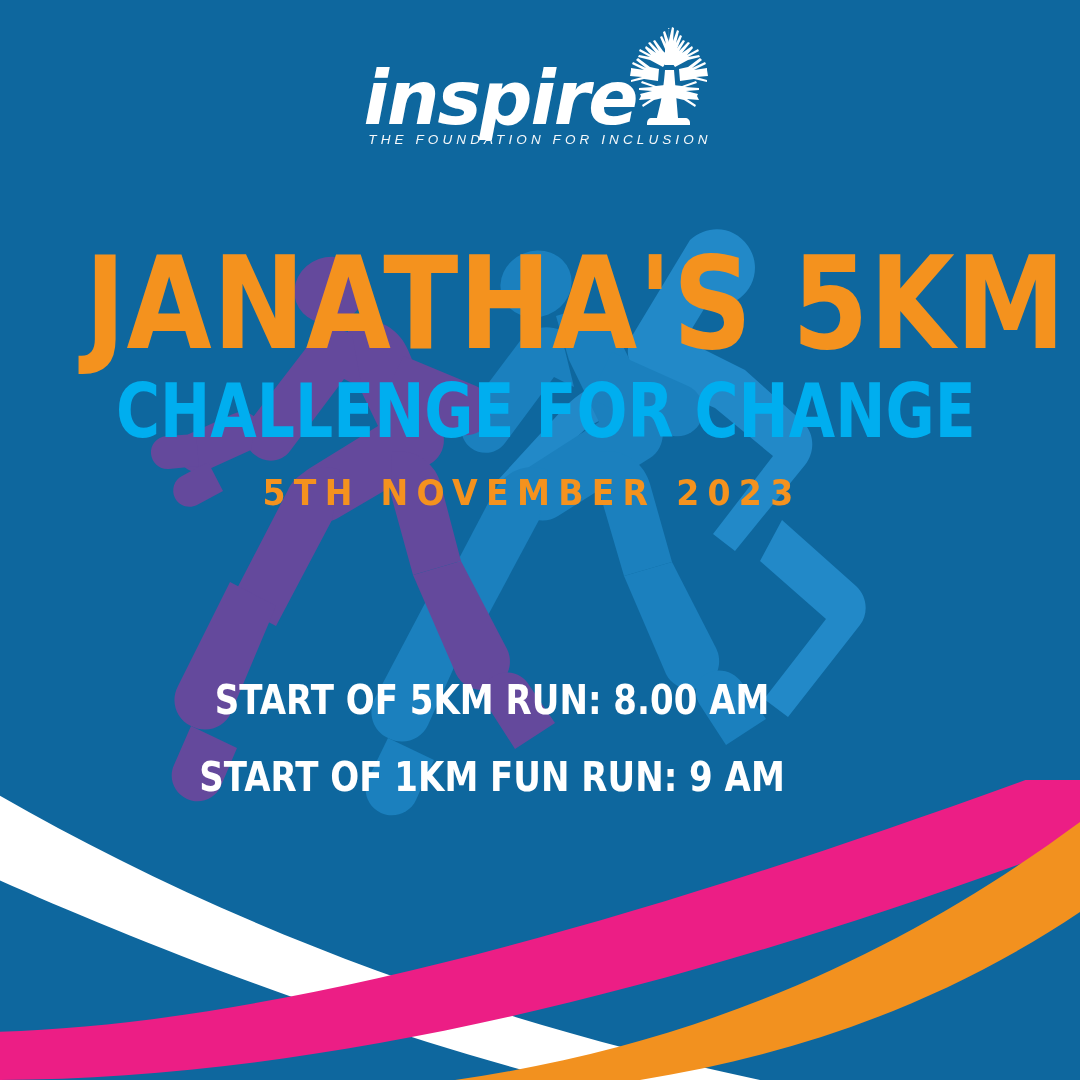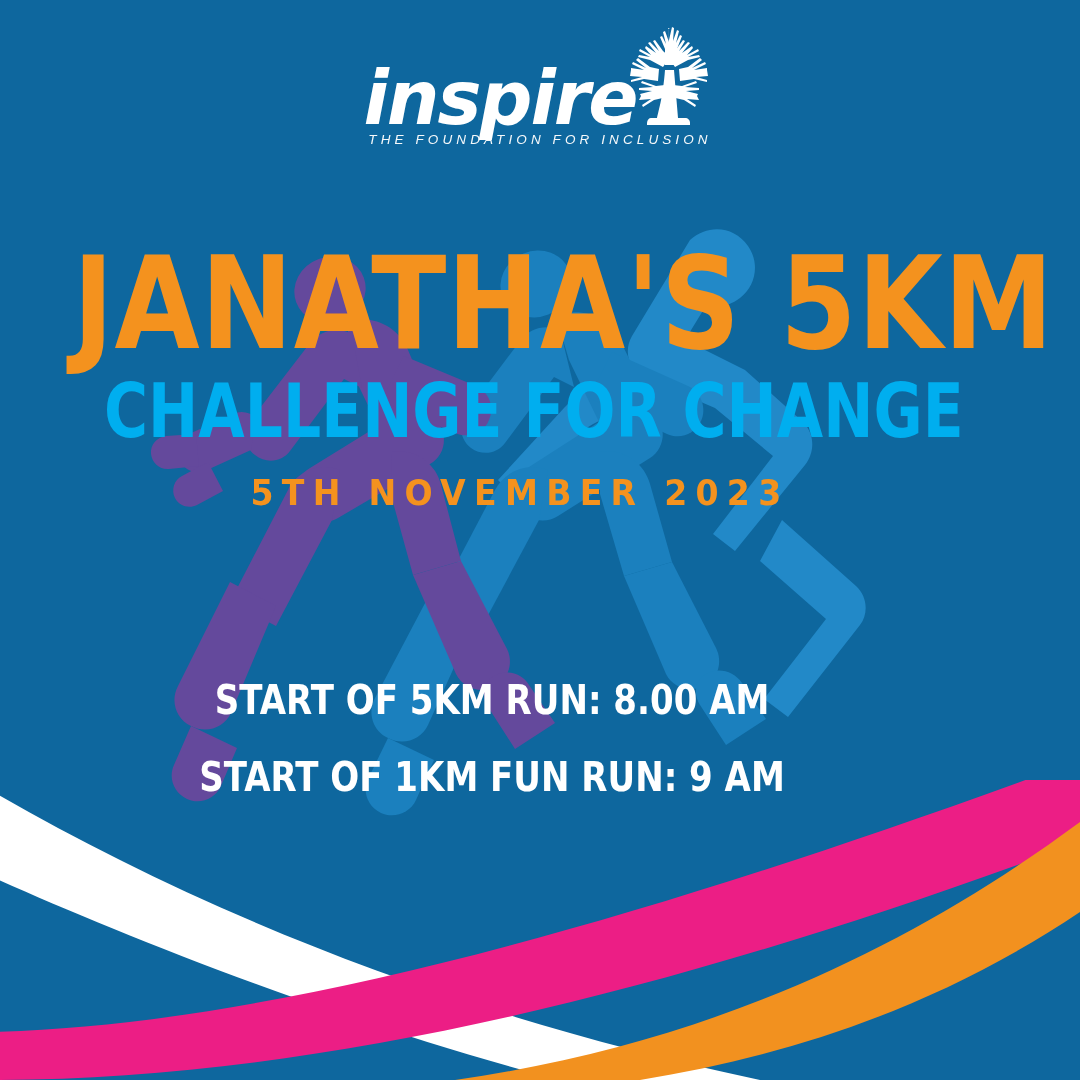--- a/index.html
+++ b/index.html
@@ -63,21 +63,21 @@
     font-size: 13.5px;
     letter-spacing: 4.1px;
     color: #FFFFFF;
     opacity: 0.96;
     white-space: nowrap;
   }
 
   
   .headline-block {
     position: absolute;
-    left: 0;
+    left: 12px;
     top: 240px;
     width: 1040px;
     text-align: center;
   }
   .title-main {
     font-family: "DejaVu Sans", sans-serif;
     font-weight: bold;
     font-size: 128px;
     line-height: 1.0;
     color: #F4921E;

